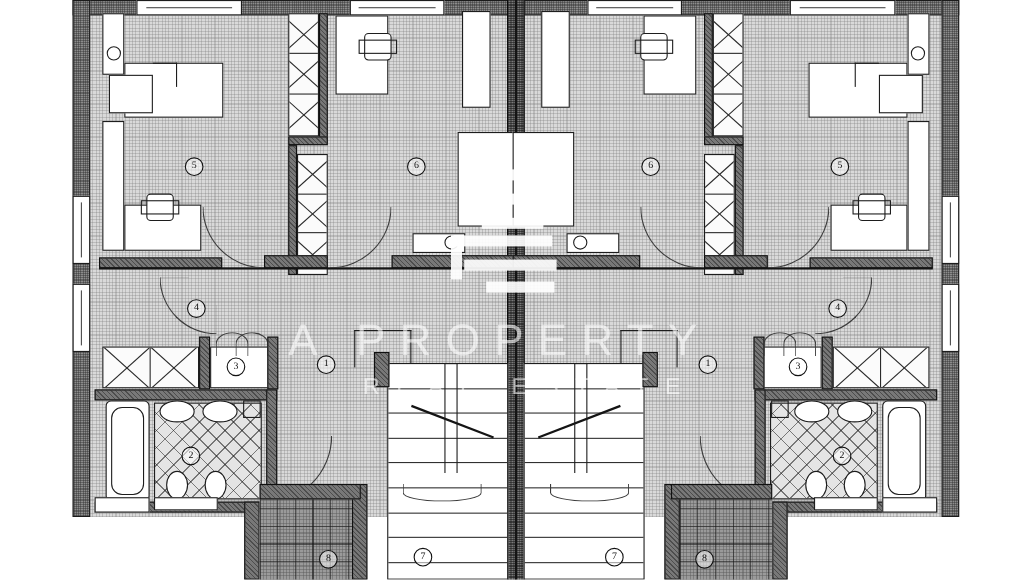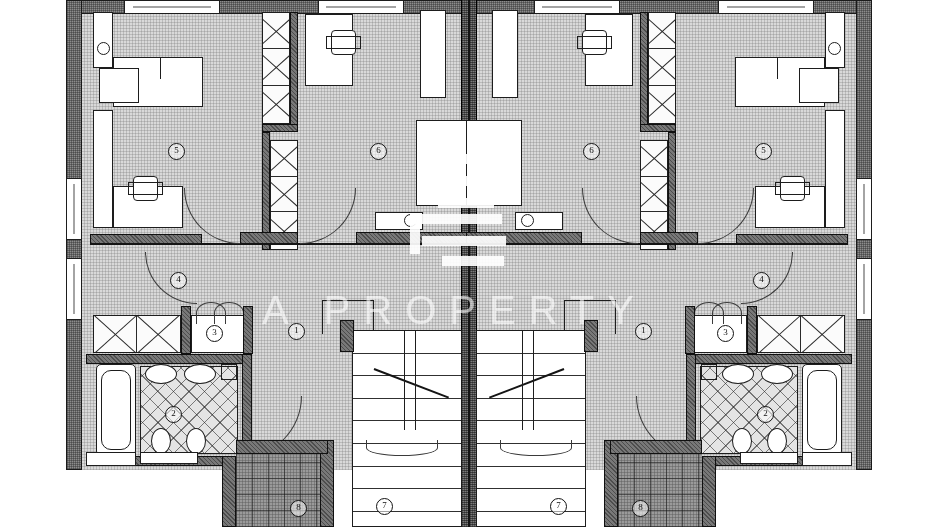--- a/index.html
+++ b/index.html
@@ -331,14 +331,15 @@
     <div class="wm-bar" style="left:28px;top:26px;width:76px;height:10px;"></div>
     <div class="wm-bar" style="left:28px;top:48px;width:56px;height:10px;"></div>
     <div class="wm-bar" style="left:0px;top:64px;width:10px;height:40px;"></div>
     <div class="wm-bar" style="left:0px;top:64px;width:92px;height:10px;"></div>
     <div class="wm-bar" style="left:12px;top:86px;width:84px;height:10px;"></div>
     <div class="wm-bar" style="left:32px;top:106px;width:62px;height:10px;"></div>
     <div class="wm-bar" style="left:86px;top:4px;width:10px;height:34px;"></div>
   </div>
 
   <div class="wm-text wm-main" style="left:262px;top:288px;">A PROPERTY</div>
+  <div class="wm-text wm-sub" style="left:330px;top:340px;">REAL ESTATE</div>
 
 </div>
 
 </body></html>

